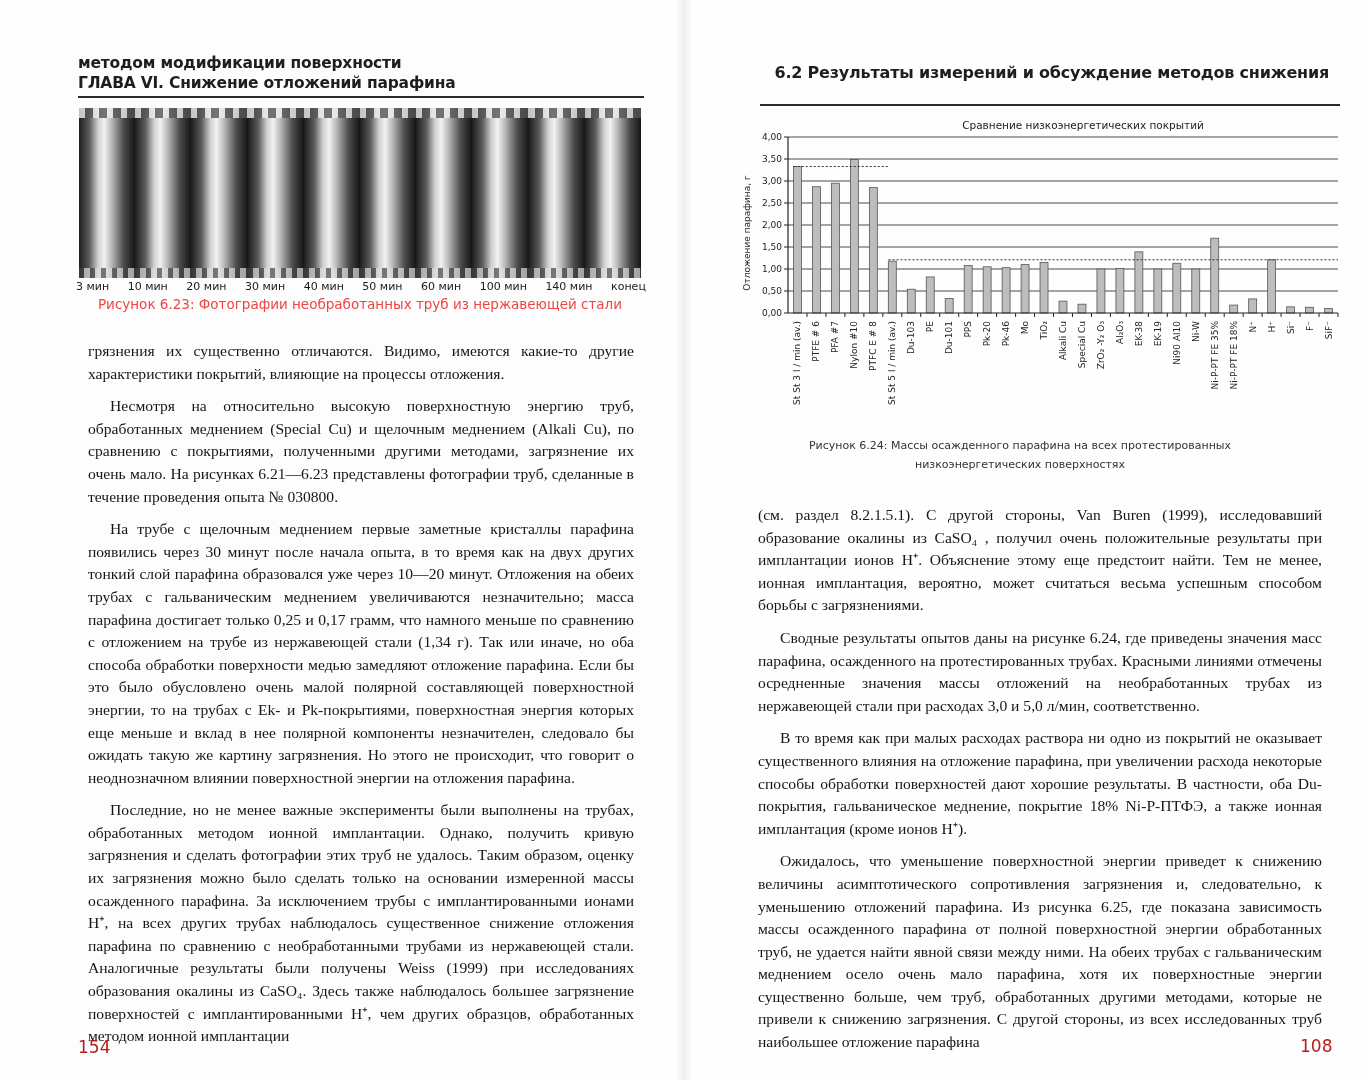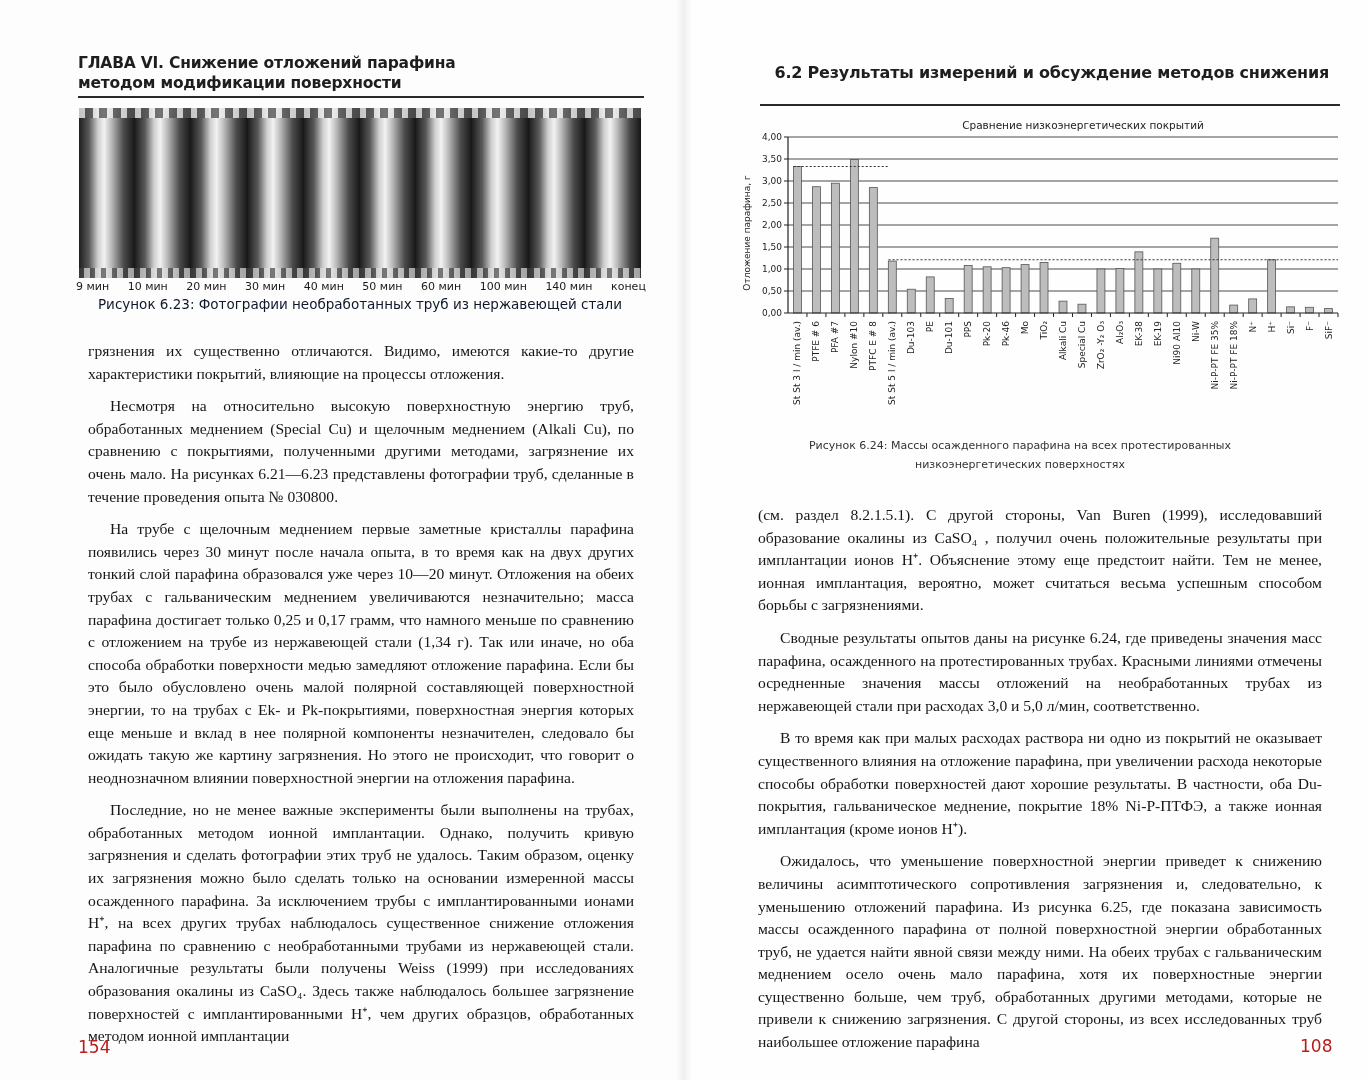--- a/index.html
+++ b/index.html
@@ -25,21 +25,21 @@
   .photo-strip { position: absolute; left: 79px; top: 108px; width: 562px; height: 170px;
     background: #3a3a3a; display: flex; overflow: hidden; }
   .tube { flex: 1; height: 100%; position: relative;
     background: linear-gradient(to right, #1e1e1e 0%, #5a5a5a 18%, #cfcfcf 34%, #f2f2f2 45%, #b9b9b9 58%, #4a4a4a 80%, #161616 100%); }
   .tube::before { content: ""; position: absolute; left: 0; right: 0; top: 0; height: 10px;
     background: repeating-linear-gradient(to right, #eee 0 6px, #555 6px 14px); opacity: 0.8; }
   .tube::after { content: ""; position: absolute; left: 0; right: 0; bottom: 0; height: 10px;
     background: repeating-linear-gradient(to right, #444 0 5px, #ddd 5px 11px); opacity: 0.7; }
   .time-labels { position: absolute; left: 76px; top: 280px; width: 570px; display: flex; justify-content: space-between;
     font-family: "DejaVu Sans", sans-serif; font-size: 11px; color: #1a1a1a; }
-  .caption { position: absolute; font-family: "DejaVu Sans", sans-serif; color: #0f172a; text-align: center; }
+  .caption { position: absolute; font-family: "DejaVu Sans", sans-serif; color: #ef4444; text-align: center; }
   .caption-623 { left: 60px; top: 296px; width: 600px; font-size: 13.5px; }
   .caption-624 { left: 700px; top: 436px; width: 640px; font-size: 11px; line-height: 19px; color: #333; }
 
   .body-text { position: absolute; font-size: 15.6px; line-height: 22.6px; text-align: justify; color: #161616; }
   .body-left { left: 78px; top: 330px; width: 566px; }
   .body-right { left: 748px; top: 494px; width: 584px; }
   .body-text p { margin: 10px; }
   .body-text p.indent { text-indent: 22px; }
   .body-text p + p { margin-top: 3px; }
 
@@ -56,39 +56,39 @@
   .ylabel { font-family: "DejaVu Sans", sans-serif; font-size: 9px; fill: #222; }
 </style>
 </head>
 <body>
 
 <div class="page page-left"></div>
 <div class="page page-right"></div>
 <div class="gutter"></div>
 
 <div class="running-head rh-left">
+  <div>методом модификации поверхности</div>
   <div>ГЛАВА VI. Снижение отложений парафина</div>
-  <div>методом модификации поверхности</div>
 </div>
 <div class="rh-rule rh-rule-left"></div>
 
 <div class="photo-strip">
   <div class="tube"></div>
   <div class="tube"></div>
   <div class="tube"></div>
   <div class="tube"></div>
   <div class="tube"></div>
   <div class="tube"></div>
   <div class="tube"></div>
   <div class="tube"></div>
   <div class="tube"></div>
   <div class="tube"></div>
 </div>
 <div class="time-labels">
-  <span>9 мин</span>
+  <span>3 мин</span>
   <span>10 мин</span>
   <span>20 мин</span>
   <span>30 мин</span>
   <span>40 мин</span>
   <span>50 мин</span>
   <span>60 мин</span>
   <span>100 мин</span>
   <span>140 мин</span>
   <span>конец</span>
 </div>

